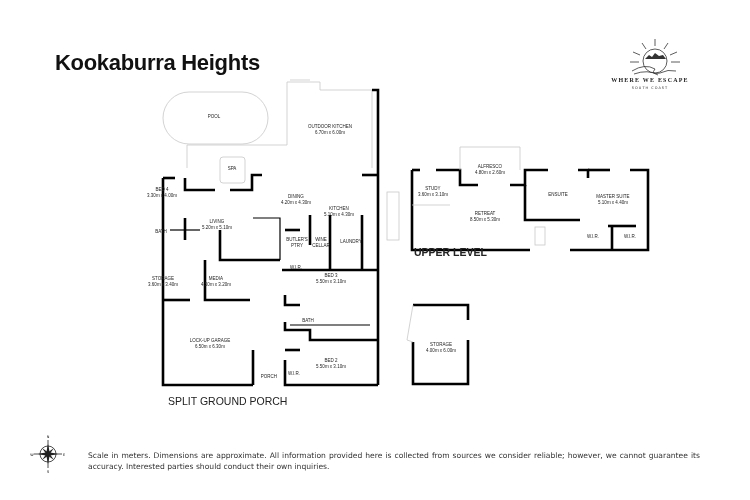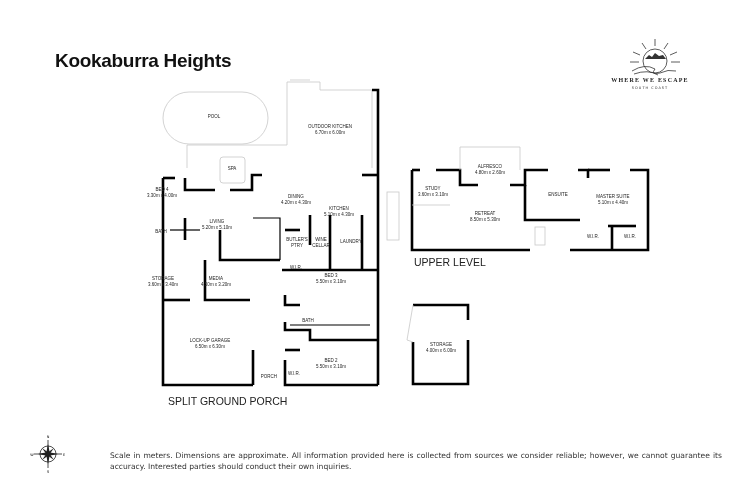--- a/index.html
+++ b/index.html
@@ -1,24 +1,24 @@
 <!DOCTYPE html>
 <html><head>
 <meta charset="utf-8">
 <style>
   html, body { margin: 0; padding: 0; background: #ffffff; }
   body { width: 750px; height: 500px; position: relative; overflow: hidden; font-family: "DejaVu Sans", sans-serif; color: #111; }
-  .title { position: absolute; left: 55px; top: 50px; font-family: "Liberation Sans", sans-serif; font-weight: bold; font-size: 19px; letter-spacing: -0.3px; color: #111; }
+  .title { position: absolute; left: 55px; top: 50px; font-family: "Liberation Sans", sans-serif; font-weight: bold; font-size: 22px; letter-spacing: -0.3px; color: #111; }
   .logo { position: absolute; left: 620px; top: 35px; width: 100px; height: 60px; }
   .logo-text { position: absolute; left: 600px; top: 77px; width: 100px; text-align: center; font-family: "Liberation Serif", serif; font-size: 6px; letter-spacing: 1.2px; font-weight: bold; color: #222; }
   .logo-sub { position: absolute; left: 600px; top: 86px; width: 100px; text-align: center; font-size: 3.5px; letter-spacing: 1px; color: #333; }
   svg.plan { position: absolute; left: 0; top: 0; }
   .room { position: absolute; font-family: "Liberation Sans", sans-serif; font-size: 4.5px; text-align: center; line-height: 5.5px; color: #222; white-space: nowrap; transform: translateX(-50%); }
   .level { position: absolute; font-family: "Liberation Sans", sans-serif; font-size: 10.5px; color: #222; }
-  .disclaimer { position: absolute; left: 88px; top: 450px; width: 612px; font-family: "DejaVu Sans", sans-serif; font-size: 7.6px; line-height: 11px; text-align: justify; color: #333; margin-left: 22px; }
+  .disclaimer { position: absolute; left: 88px; top: 450px; width: 612px; font-family: "DejaVu Sans", sans-serif; font-size: 7.6px; line-height: 11px; text-align: justify; color: #333; }
   .compass { position: absolute; left: 30px; top: 432px; width: 36px; height: 50px; }
 </style>
 </head>
 <body>
 
 <div class="title">Kookaburra Heights</div>
 
 <svg class="logo" viewBox="0 0 100 60">
   <g stroke="#333" stroke-width="0.8" fill="none">
     <circle cx="35" cy="26" r="12"></circle>
@@ -196,21 +196,21 @@
   </div>
 <div class="room" style="left:630px; top:234px;">
     <div>W.I.R.</div>
   </div>
 <div class="room" style="left:441px; top:342px;">
     <div>STORAGE</div>
     <div>4.00m x 6.00m</div>
   </div>
 
 <div class="level" style="left:168px; top:395px;">SPLIT GROUND PORCH</div>
-<div class="level" style="left:414px; top:256px;">UPPER LEVEL</div>
+<div class="level" style="left:414px; top:246px;font-weight:bold;">UPPER LEVEL</div>
 
 <svg class="compass" viewBox="0 0 36 50">
   <circle cx="18" cy="22" r="8" fill="none" stroke="#222" stroke-width="0.8"></circle>
   <line x1="18" y1="8" x2="18" y2="36" stroke="#222" stroke-width="0.8"></line>
   <line x1="4" y1="22" x2="32" y2="22" stroke="#222" stroke-width="0.8"></line>
   <path d="M18 12 L20 22 L18 32 L16 22 Z" fill="#222"></path>
   <path d="M8 22 L18 20 L28 22 L18 24 Z" fill="#222"></path>
   <path d="M12 16 L19 21 L24 28 L17 23 Z" fill="#222"></path>
   <path d="M24 16 L19 23 L12 28 L17 21 Z" fill="#222"></path>
   <text x="18" y="6" font-size="3.5" text-anchor="middle" font-family="DejaVu Sans, sans-serif">N</text>

